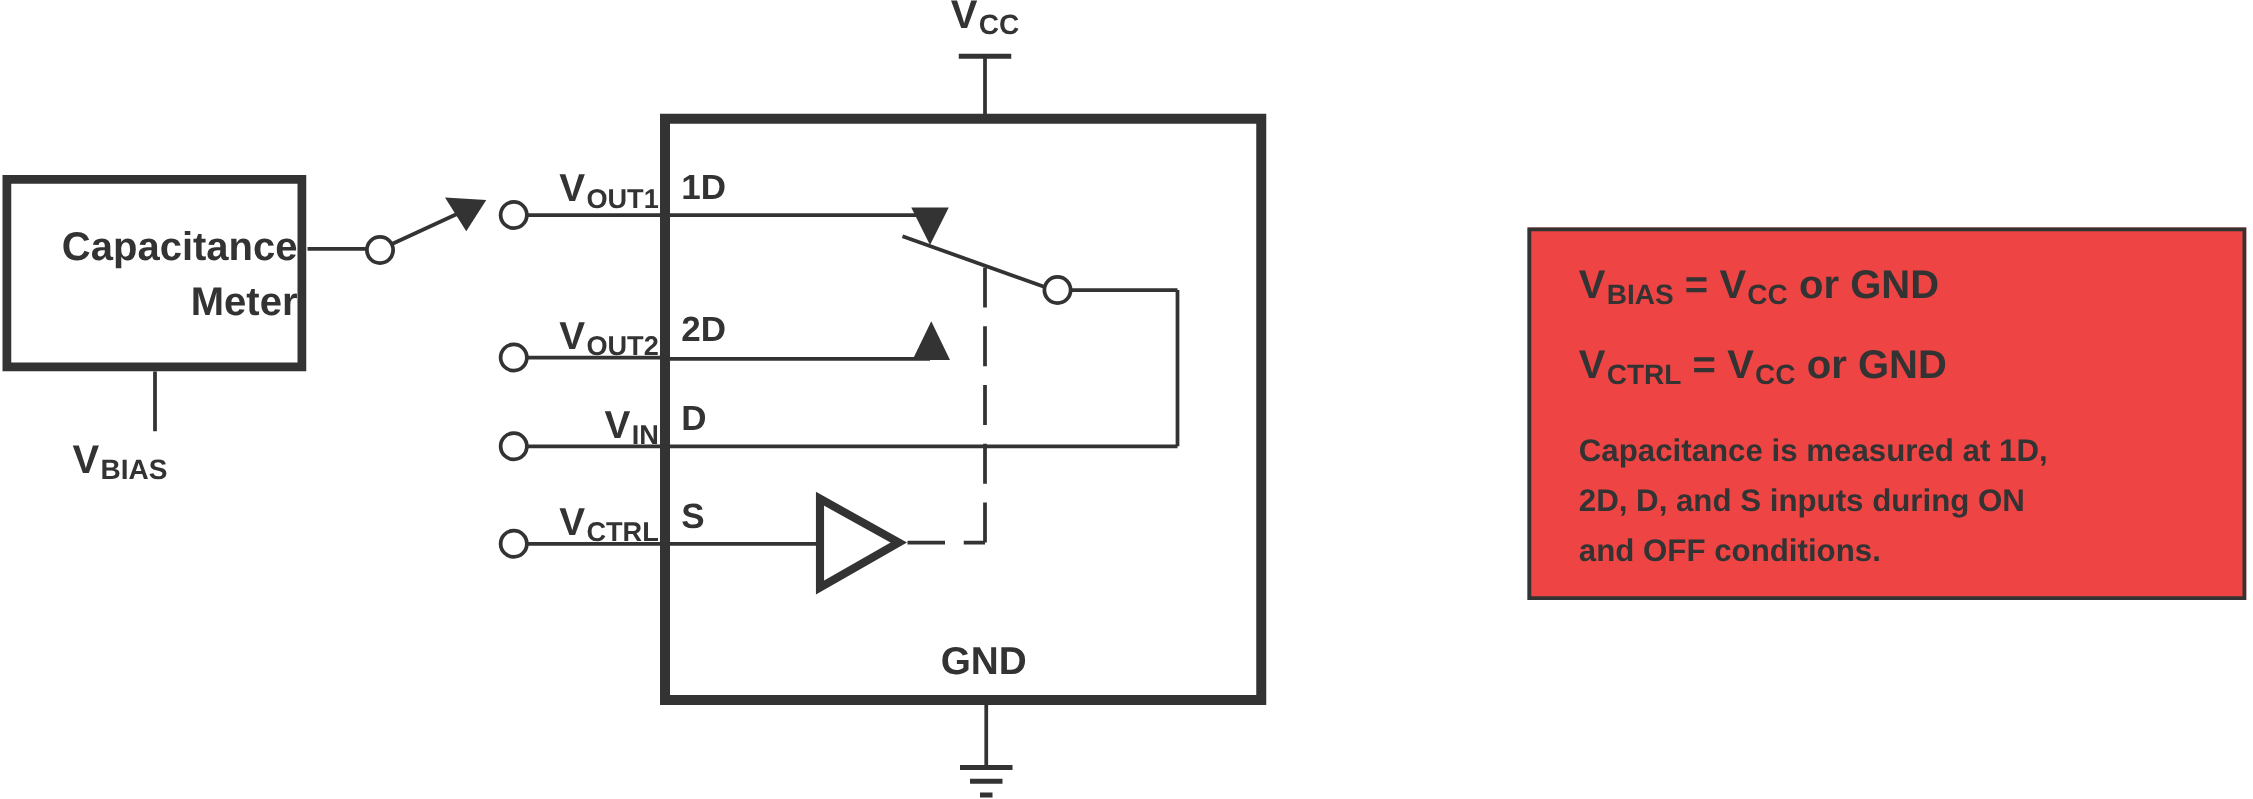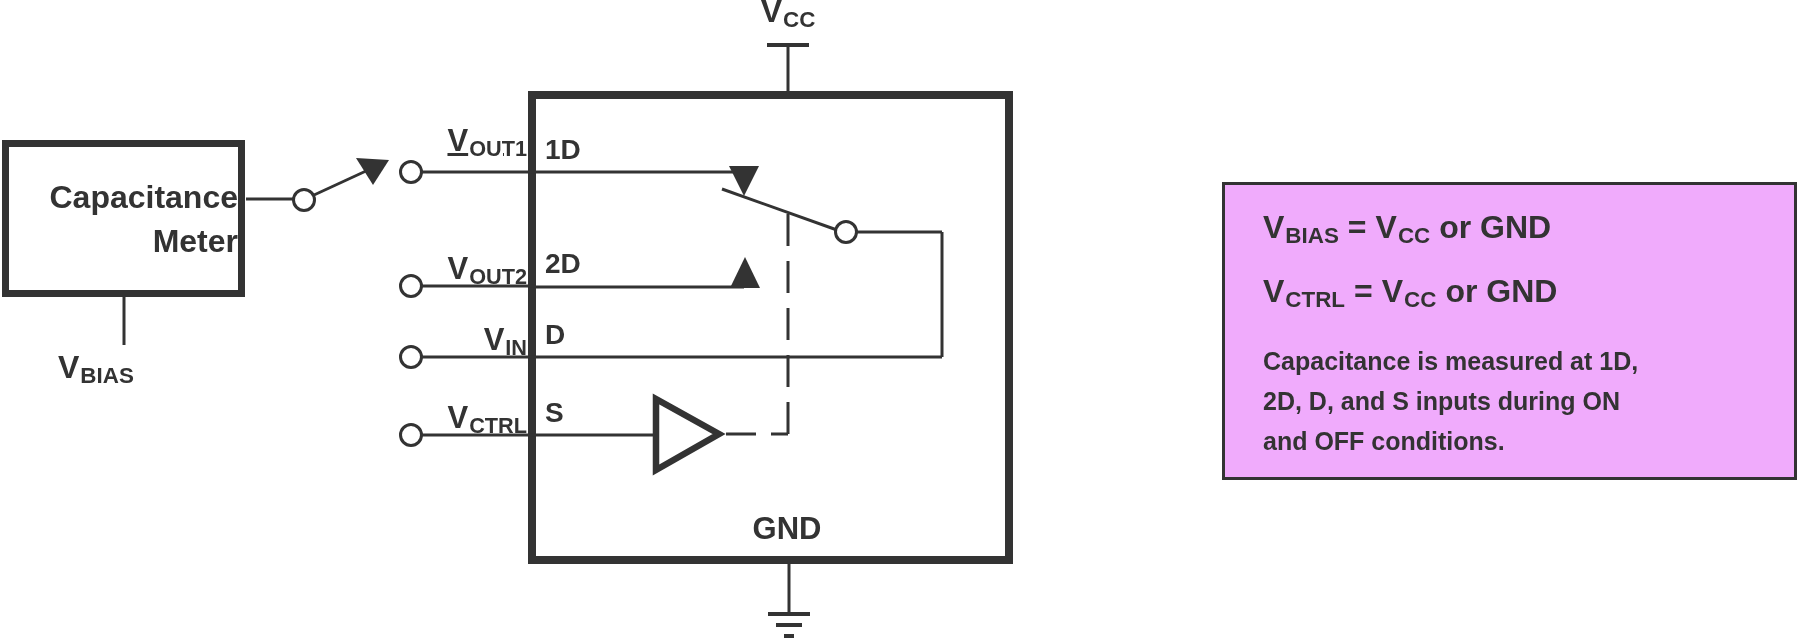--- a/index.html
+++ b/index.html
@@ -41,21 +41,21 @@
     font-size: 32px;
     line-height: 44px;
   }
   .term-lbl { font-size: 31px; text-align: right; width: 196px; left: 331px; }
   .pin-lbl  { font-size: 28px; left: 545px; }
   .note-box {
     position: absolute;
     left: 1222px; top: 182px;
     width: 569px; height: 292px;
     border: 3px solid #333333;
-    background: #f0abfc;
+    background: #ef4444;
   }
   .note-eq { position: absolute; left: 38px; font-size: 32px; font-weight: bold; white-space: nowrap; }
   .note-eq .op { margin: 0 9px; }
   .note-eq .suffix { margin-left: 9px; }
   .note-body { position: absolute; left: 38px; top: 156px; font-size: 25px; font-weight: bold; line-height: 40px; }
 </style>
 </head>
 <body>
 
 <div class="stage">
@@ -117,21 +117,21 @@
   <div class="lbl" style="left:58px; top:351px; width:130px; font-size:32px;">
     <span>V</span><span class="sub">BIAS</span>
   </div>
 
   <div class="lbl" style="left:743px; top:-5px; width:90px; text-align:center; font-size:32px;">
     <span>V</span><span class="sub">CC</span>
   </div>
 
   <div class="lbl" style="left:737px; top:513px; width:100px; text-align:center; font-size:31px;">GND</div>
 
-  <div class="lbl term-lbl" style="top:125px;text-decoration:underline;">
+  <div class="lbl term-lbl" style="top:135px;">
     <span>V</span><span class="sub">OUT1</span>
   </div>
   <div class="lbl term-lbl" style="top:253px;">
     <span>V</span><span class="sub">OUT2</span>
   </div>
   <div class="lbl term-lbl" style="top:402px;">
     <span>V</span><span class="sub">CTRL</span>
   </div>
   <div class="lbl term-lbl" style="top:324px;">
     <span>V</span><span class="sub">IN</span>

